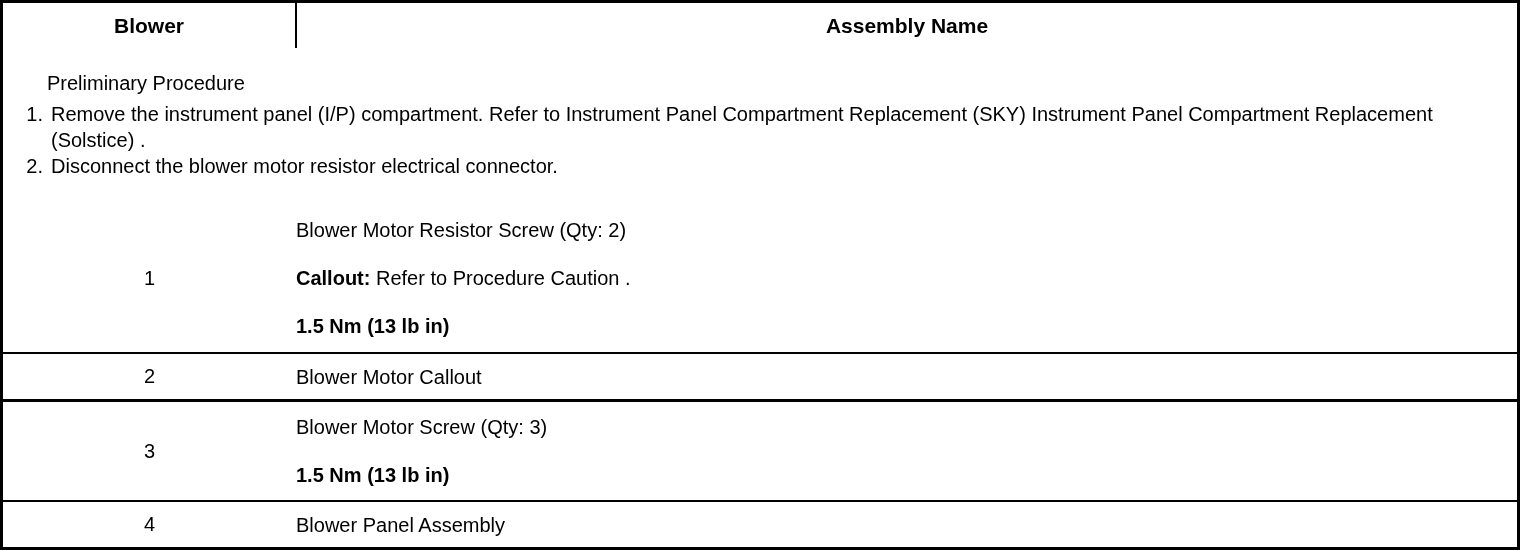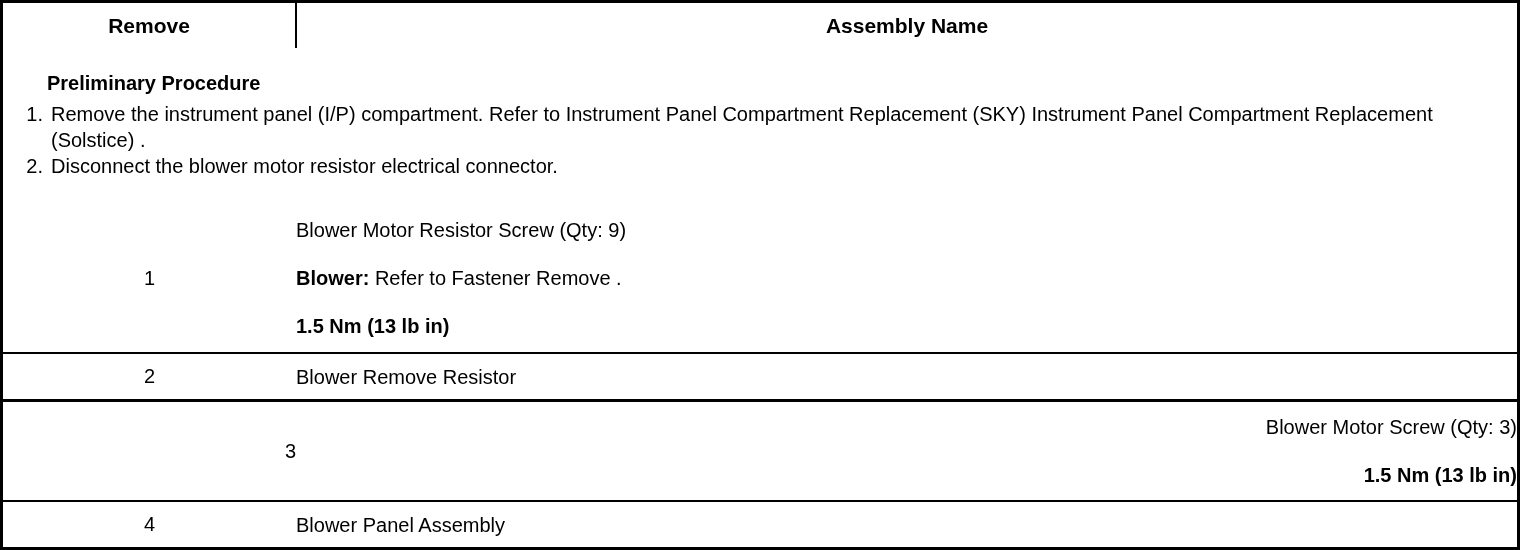--- a/index.html
+++ b/index.html
@@ -55,21 +55,21 @@
     border-right: 2px solid #000;
   }
 
   
   .prelim-cell {
     border-bottom: 2px solid #000;
     padding: 12px 14px 10px 14px;
     vertical-align: top;
   }
   .prelim-title {
-    font-weight: bold;
+    font-weight: normal;
     font-size: 20px;
     margin: 0 0 6px 44px;
     line-height: 1.25;
   }
   ol.prelim-list {
     list-style: none;
     margin: 0;
     padding: 0;
     font-size: 20px;
     line-height: 1.28;
@@ -107,36 +107,36 @@
   .cell-name .line + .line {
     margin-top: 22px;
   }
   .bold { font-weight: bold; }
 
   tr.rowsep-thin > td  { border-top: 2px solid #000; }
   tr.rowsep-thick > td { border-top: 3px solid #000; }
 
   tr.r1 > td { height: 148px; }
   tr.r2 > td { height: 45px; }
-  tr.r3 > td { height: 98px; text-align: right; }
+  tr.r3 > td { height: 98px; }
   tr.r4 > td { height: 45px; }
 </style>
 </head>
 <body>
 
 <div class="table-wrap">
   <table class="callout-table">
     <colgroup>
       <col class="col-callout">
       <col class="col-name">
     </colgroup>
     <tbody>
 
       <tr>
-        <th class="hdr-cell hdr-callout">Remove</th>
+        <th class="hdr-cell hdr-callout">Blower</th>
         <th class="hdr-cell hdr-name">Assembly Name</th>
       </tr>
 
       <tr>
         <td class="prelim-cell" colspan="2">
           <div class="prelim-title">Preliminary Procedure</div>
           <ol class="prelim-list">
             <li>
               <span class="li-num">1.</span>
               <span class="li-text">Remove the instrument panel (I/P) compartment. Refer to Instrument Panel Compartment Replacement (SKY) Instrument Panel Compartment Replacement (Solstice) .</span>
@@ -145,30 +145,30 @@
               <span class="li-num">2.</span>
               <span class="li-text">Disconnect the blower motor resistor electrical connector.</span>
             </li>
           </ol>
         </td>
       </tr>
 
       <tr class="r1">
         <td class="cell-callout">1</td>
         <td class="cell-name">
-          <div class="line">Blower Motor Resistor Screw (Qty: 9)</div>
-          <div class="line"><span class="bold">Blower:</span><span> Refer to Fastener Remove .</span></div>
+          <div class="line">Blower Motor Resistor Screw (Qty: 2)</div>
+          <div class="line"><span class="bold">Callout:</span><span> Refer to Procedure Caution .</span></div>
           <div class="line bold">1.5 Nm (13 lb in)</div>
         </td>
       </tr>
 
       <tr class="r2 rowsep-thin">
         <td class="cell-callout">2</td>
         <td class="cell-name">
-          <div class="line">Blower Remove Resistor</div>
+          <div class="line">Blower Motor Callout</div>
         </td>
       </tr>
 
       <tr class="r3 rowsep-thick">
         <td class="cell-callout">3</td>
         <td class="cell-name">
           <div class="line">Blower Motor Screw (Qty: 3)</div>
           <div class="line bold">1.5 Nm (13 lb in)</div>
         </td>
       </tr>

